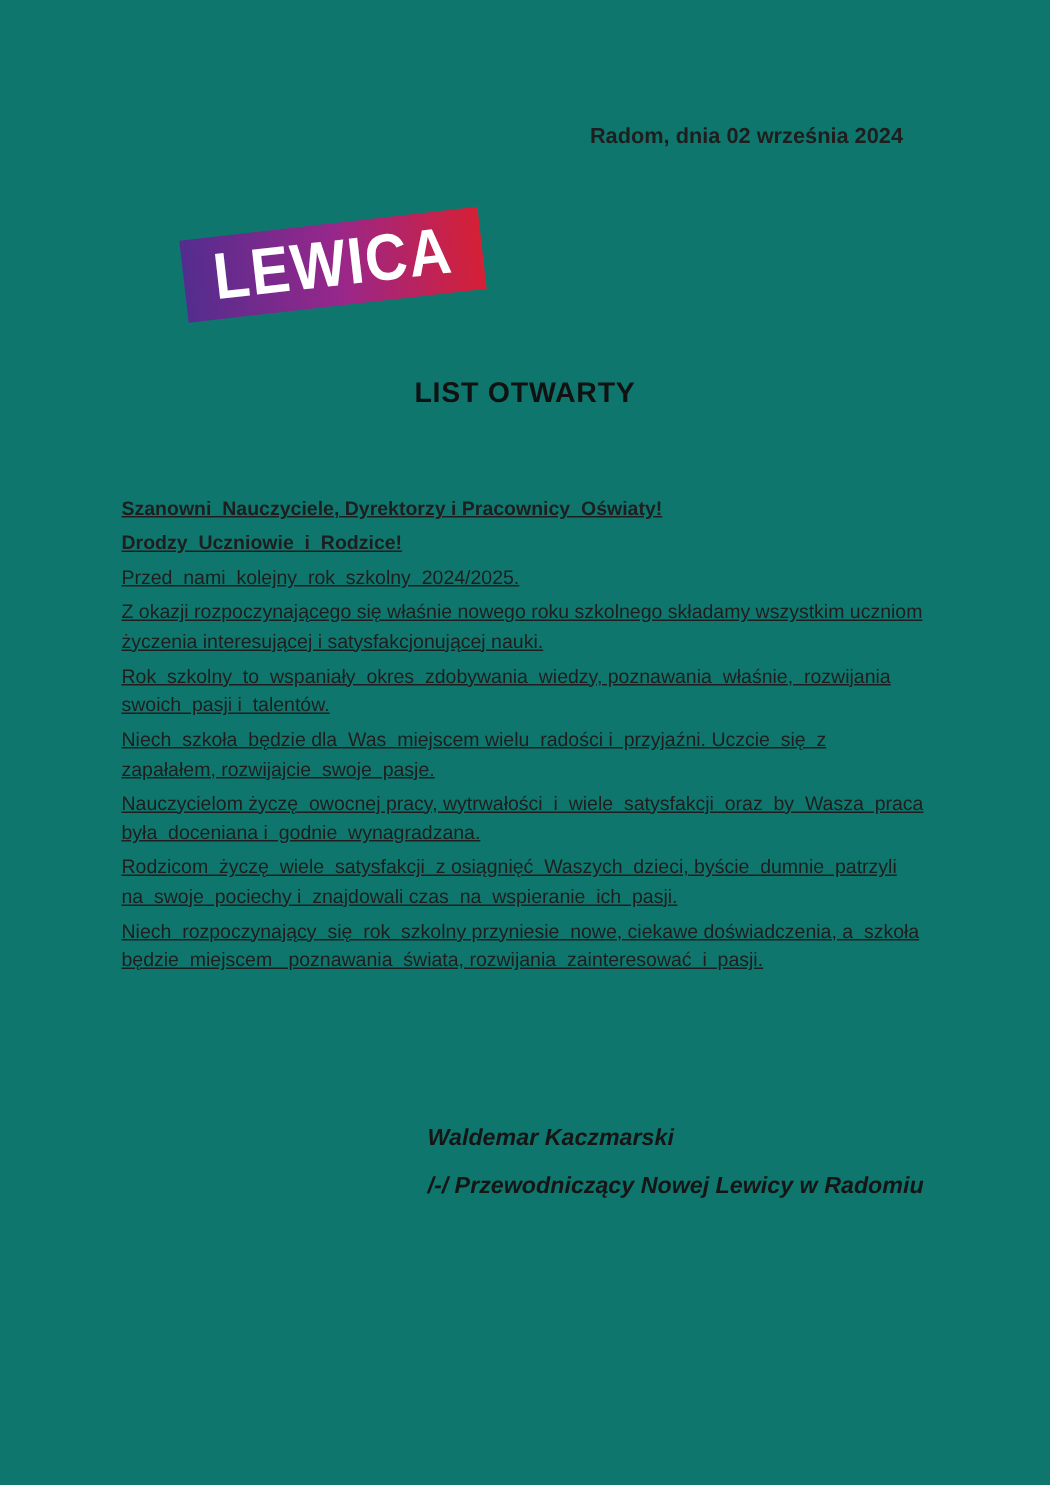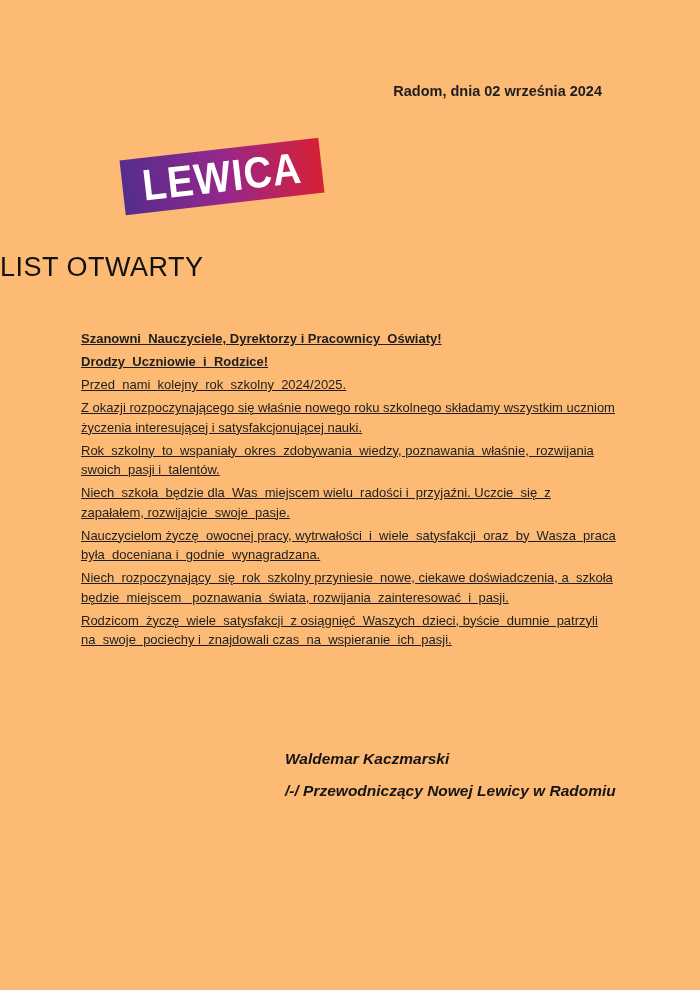--- a/index.html
+++ b/index.html
@@ -47,23 +47,23 @@
     line-height: 1;
     transform: scaleY(1.12);
     white-space: pre;
   }
 
   .letter-title {
     position: absolute;
     top: 252px;
     left: 0;
     width: 100%;
-    text-align: left;
-    font-size: 27px;
-    font-weight: normal;
+    text-align: center;
+    font-size: 19px;
+    font-weight: bold;
     letter-spacing: 0.5px;
     color: #111111;
   }
 
   .letter-body {
     position: absolute;
     left: 81px;
     top: 329px;
     width: 560px;
     font-size: 13px;
@@ -87,21 +87,21 @@
     font-size: 15.5px;
     line-height: 19px;
     color: #151515;
   }
   .signature-name { margin-bottom: 13px; white-space: pre; }
   .signature-role { white-space: pre; }
 </style>
 </head>
 <body>
 
-<div class="page" style="background: #fdba74;">
+<div class="page" style="background: #0f766e;">
 
   <div class="date-line">Radom, dnia 02 września 2024</div>
 
   <div class="logo-band" style="background: linear-gradient(90deg, rgb(83, 45, 142) 0%, rgb(152, 39, 139) 52%, rgb(214, 32, 53) 100%);">
     <span class="logo-text" style="color: rgb(255, 255, 255);">LEWICA</span>
   </div>
 
   <h1 class="letter-title">LIST OTWARTY</h1>
 
   <div class="letter-body">
@@ -109,24 +109,24 @@
     <p class="para bold">Drodzy  Uczniowie  i  Rodzice!</p>
     <p class="para">Przed  nami  kolejny  rok  szkolny  2024/2025.</p>
     <p class="para">Z okazji rozpoczynającego się właśnie nowego roku szkolnego składamy wszystkim uczniom
 życzenia interesującej i satysfakcjonującej nauki.</p>
     <p class="para">Rok  szkolny  to  wspaniały  okres  zdobywania  wiedzy, poznawania  właśnie,  rozwijania
 swoich  pasji i  talentów.</p>
     <p class="para">Niech  szkoła  będzie dla  Was  miejscem wielu  radości i  przyjaźni. Uczcie  się  z
 zapałałem, rozwijajcie  swoje  pasje.</p>
     <p class="para">Nauczycielom życzę  owocnej pracy, wytrwałości  i  wiele  satysfakcji  oraz  by  Wasza  praca
 była  doceniana i  godnie  wynagradzana.</p>
+    <p class="para">Rodzicom  życzę  wiele  satysfakcji  z osiągnięć  Waszych  dzieci, byście  dumnie  patrzyli
+na  swoje  pociechy i  znajdowali czas  na  wspieranie  ich  pasji.</p>
     <p class="para">Niech  rozpoczynający  się  rok  szkolny przyniesie  nowe, ciekawe doświadczenia, a  szkoła
 będzie  miejscem   poznawania  świata, rozwijania  zainteresować  i  pasji.</p>
-    <p class="para">Rodzicom  życzę  wiele  satysfakcji  z osiągnięć  Waszych  dzieci, byście  dumnie  patrzyli
-na  swoje  pociechy i  znajdowali czas  na  wspieranie  ich  pasji.</p>
   </div>
 
   <div class="signature-block">
     <div class="signature-name">Waldemar Kaczmarski</div>
     <div class="signature-role">/-/ Przewodniczący Nowej Lewicy w Radomiu</div>
   </div>
 
 </div>
 
 </body></html>

